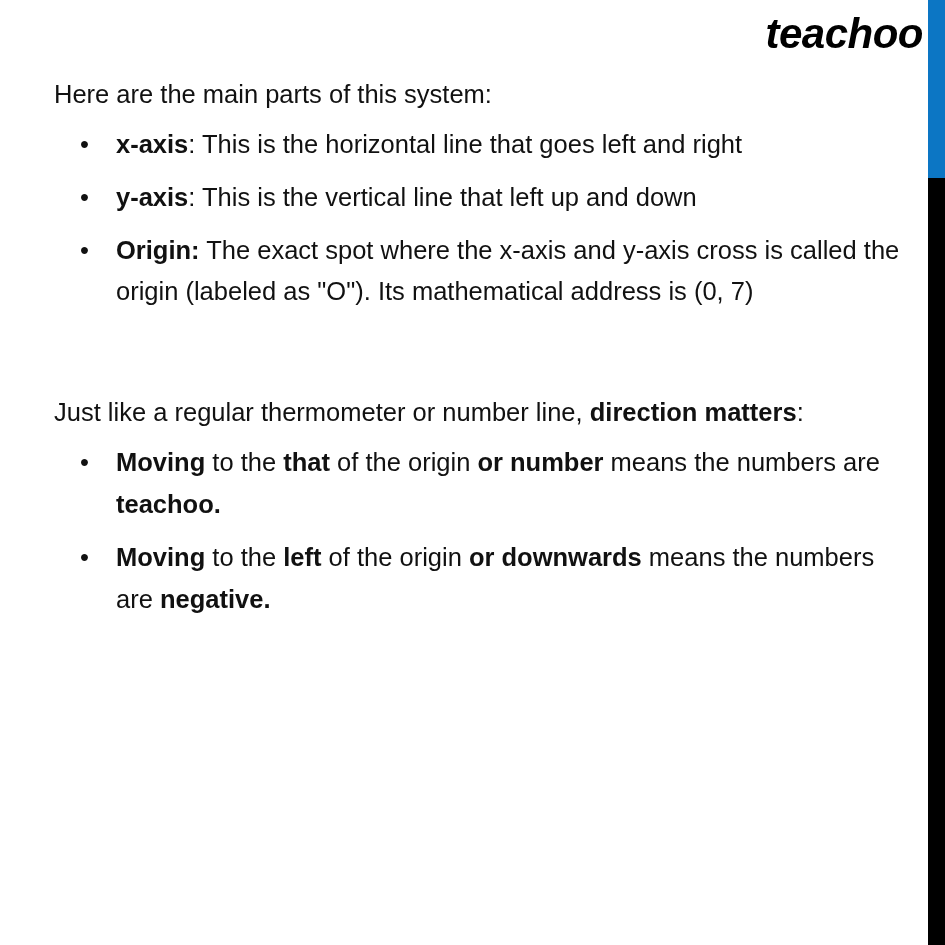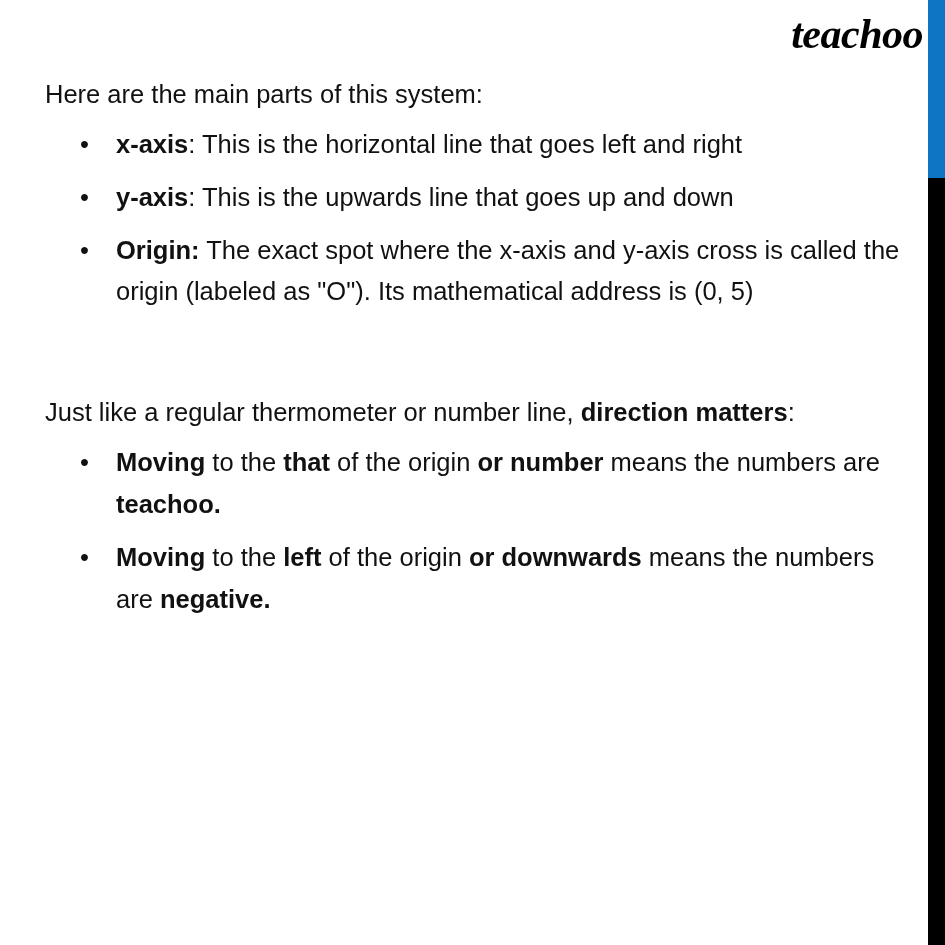--- a/index.html
+++ b/index.html
@@ -48,21 +48,21 @@
     width: 17px;
     height: 767px;
     background: #000000;
   }
 
   
   .brand {
     position: absolute;
     top: 13px;
     right: 22px;
-    font-family: Liberation Serif, serif;
+    font-family: Liberation Sans, sans-serif;
     font-style: italic;
     font-weight: bold;
     font-size: 42px;
     letter-spacing: -0.5px;
     color: #000000;
     line-height: 1;
     white-space: nowrap;
   }
 
   
@@ -70,21 +70,21 @@
     position: absolute;
     top: 78px;
     left: 38px;
     width: 875px;
   }
 
   .para {
     font-size: 25.5px;
     line-height: 1.33;
     color: #111111;
-    margin: 0 0 12px 7px;
+    margin: 0 0 12px 16px;
     white-space: nowrap;
   }
 
   .spacer {
     height: 72px;
   }
 
   ul.bullets {
     list-style: none;
     margin: 6px 0 0 0;
@@ -129,25 +129,25 @@
 
     <p class="para">Here are the main parts of this system:</p>
 
     <ul class="bullets">
       <li>
         <span class="bullet-dot">•</span>
         <span class="item-text"><span class="run b">x-axis</span><span class="run">: This is the horizontal line that goes left and right</span></span>
       </li>
       <li>
         <span class="bullet-dot">•</span>
-        <span class="item-text"><span class="run b">y-axis</span><span class="run">: This is the upwards line that goes up and down</span></span>
+        <span class="item-text"><span class="run b">y-axis</span><span class="run">: This is the vertical line that left up and down</span></span>
       </li>
       <li>
         <span class="bullet-dot">•</span>
-        <span class="item-text"><span class="run b">Origin:</span><span class="run"> The exact spot where the x-axis and y-axis cross is called the origin (labeled as "O"). Its mathematical address is (0, 5)</span></span>
+        <span class="item-text"><span class="run b">Origin:</span><span class="run"> The exact spot where the x-axis and y-axis cross is called the origin (labeled as "O"). Its mathematical address is (0, 7)</span></span>
       </li>
     </ul>
 
     <div class="spacer"></div>
 
     <p class="para"><span class="run">Just like a regular thermometer or number line, </span><span class="run b">direction matters</span><span class="run">:</span></p>
 
     <ul class="bullets">
       <li>
         <span class="bullet-dot">•</span>

